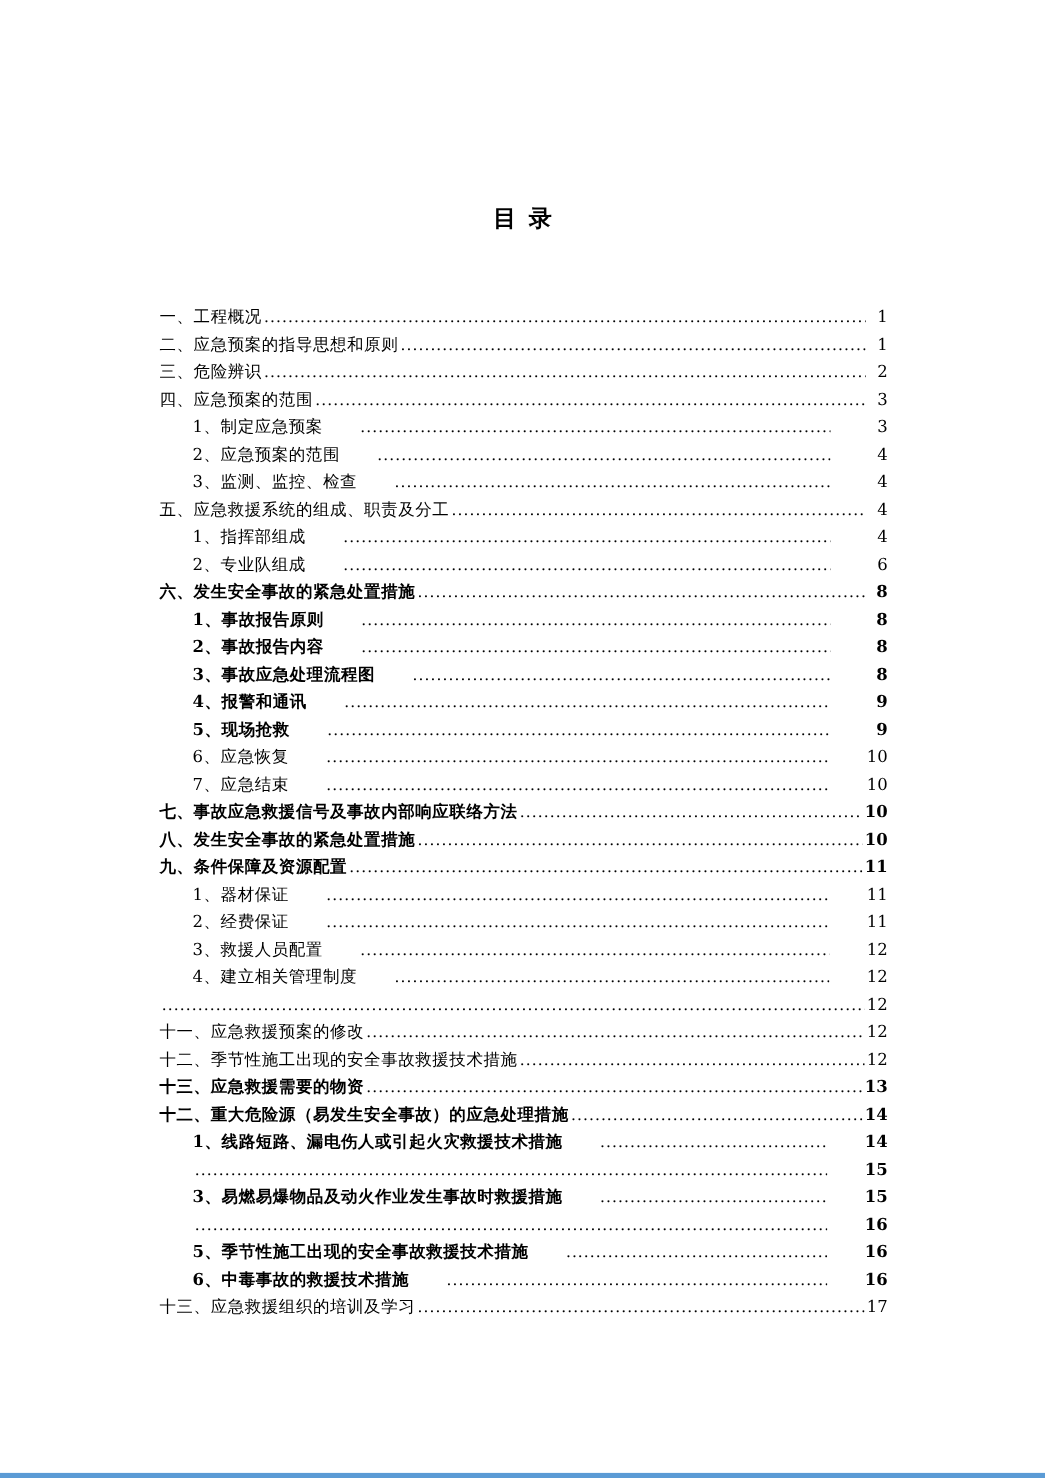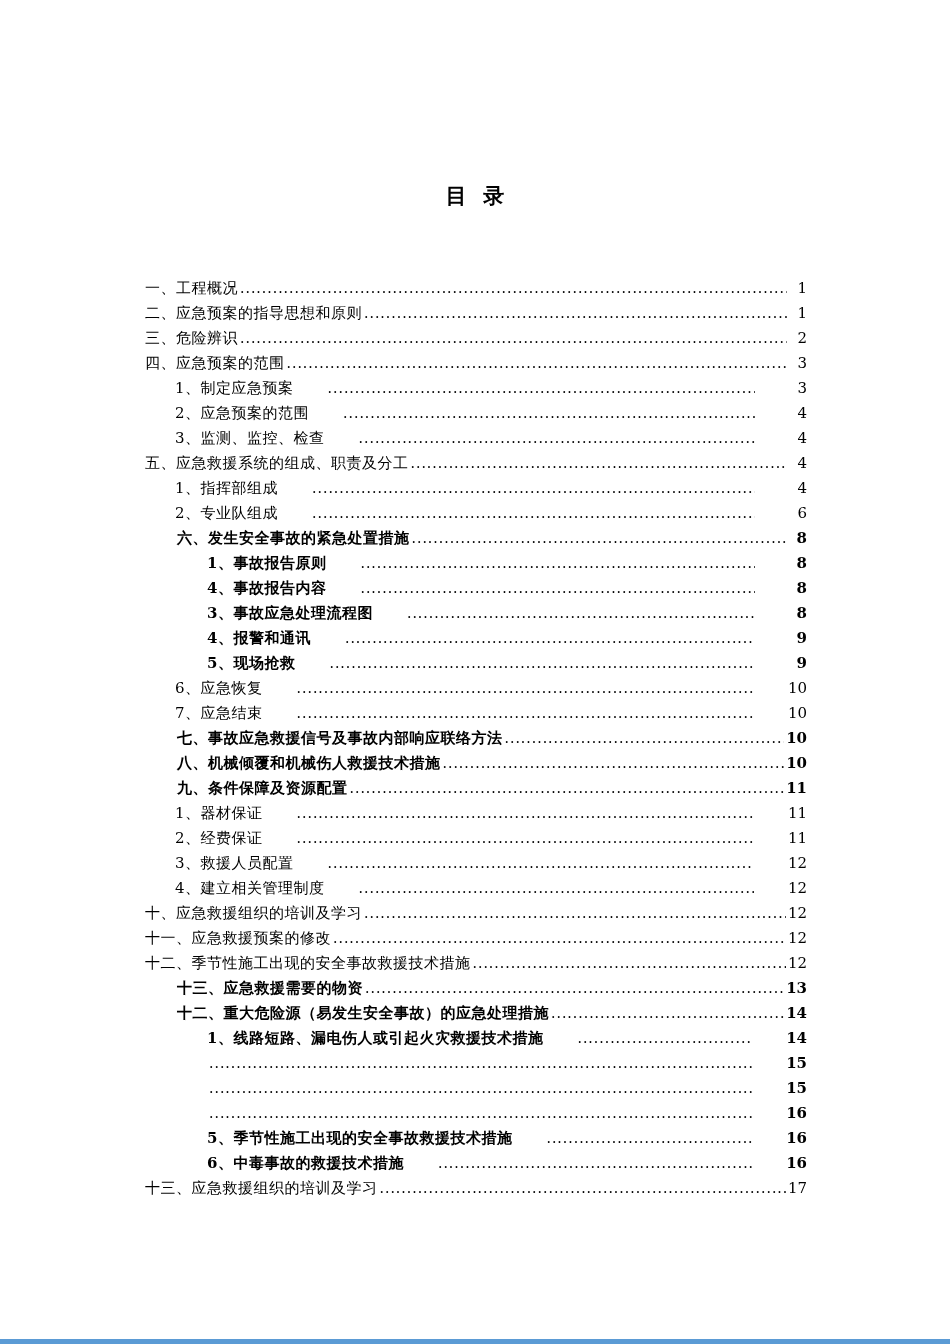--- a/index.html
+++ b/index.html
@@ -21,40 +21,38 @@
     top: 186px;
     width: 662px;
   }
   .doc-title {
     margin: 0 0 66px 0;
     text-align: center;
     font-size: 21px;
     line-height: 24px;
     font-weight: bold;
     letter-spacing: 2px;
-    font-family: Liberation Mono, monospace;
   }
   .toc {
     width: 100%;
   }
   .toc-row {
     display: flex;
     align-items: baseline;
     height: 25px;
     font-size: 15px;
     line-height: 25px;
     white-space: nowrap;
   }
   .toc-row.level-1 {
     padding-left: 30px;
     gap: 32px;
   }
   .toc-row.bold {
     font-weight: bold;
-    margin-left: 32px;
   }
   .toc-text {
     flex: 0 0 auto;
     letter-spacing: 0.5px;
   }
   .toc-dots {
     flex: 1 1 auto;
     overflow: hidden;
     white-space: nowrap;
     font-weight: normal;
@@ -135,21 +133,21 @@
         <span class="toc-text">六、发生安全事故的紧急处置措施</span>
         <span class="toc-dots">....................................................................................................................................................................................................................................................................</span>
         <span class="toc-page">8</span>
       </div>
       <div class="toc-row level-1 bold">
         <span class="toc-text">1、事故报告原则</span>
         <span class="toc-dots">....................................................................................................................................................................................................................................................................</span>
         <span class="toc-page">8</span>
       </div>
       <div class="toc-row level-1 bold">
-        <span class="toc-text">4、事故报告内容</span>
+        <span class="toc-text">2、事故报告内容</span>
         <span class="toc-dots">....................................................................................................................................................................................................................................................................</span>
         <span class="toc-page">8</span>
       </div>
       <div class="toc-row level-1 bold">
         <span class="toc-text">3、事故应急处理流程图</span>
         <span class="toc-dots">....................................................................................................................................................................................................................................................................</span>
         <span class="toc-page">8</span>
       </div>
       <div class="toc-row level-1 bold">
         <span class="toc-text">4、报警和通讯</span>
@@ -170,21 +168,21 @@
         <span class="toc-text">7、应急结束</span>
         <span class="toc-dots">....................................................................................................................................................................................................................................................................</span>
         <span class="toc-page">10</span>
       </div>
       <div class="toc-row level-0 bold">
         <span class="toc-text">七、事故应急救援信号及事故内部响应联络方法</span>
         <span class="toc-dots">....................................................................................................................................................................................................................................................................</span>
         <span class="toc-page">10</span>
       </div>
       <div class="toc-row level-0 bold">
-        <span class="toc-text">八、机械倾覆和机械伤人救援技术措施</span>
+        <span class="toc-text">八、发生安全事故的紧急处置措施</span>
         <span class="toc-dots">....................................................................................................................................................................................................................................................................</span>
         <span class="toc-page">10</span>
       </div>
       <div class="toc-row level-0 bold">
         <span class="toc-text">九、条件保障及资源配置</span>
         <span class="toc-dots">....................................................................................................................................................................................................................................................................</span>
         <span class="toc-page">11</span>
       </div>
       <div class="toc-row level-1">
         <span class="toc-text">1、器材保证</span>
@@ -200,21 +198,20 @@
         <span class="toc-text">3、救援人员配置</span>
         <span class="toc-dots">....................................................................................................................................................................................................................................................................</span>
         <span class="toc-page">12</span>
       </div>
       <div class="toc-row level-1">
         <span class="toc-text">4、建立相关管理制度</span>
         <span class="toc-dots">....................................................................................................................................................................................................................................................................</span>
         <span class="toc-page">12</span>
       </div>
       <div class="toc-row level-0">
-        <span class="toc-text">十、应急救援组织的培训及学习</span>
         <span class="toc-dots">....................................................................................................................................................................................................................................................................</span>
         <span class="toc-page">12</span>
       </div>
       <div class="toc-row level-0">
         <span class="toc-text">十一、应急救援预案的修改</span>
         <span class="toc-dots">....................................................................................................................................................................................................................................................................</span>
         <span class="toc-page">12</span>
       </div>
       <div class="toc-row level-0">
         <span class="toc-text">十二、季节性施工出现的安全事故救援技术措施</span>
@@ -234,20 +231,21 @@
       <div class="toc-row level-1 bold">
         <span class="toc-text">1、线路短路、漏电伤人或引起火灾救援技术措施</span>
         <span class="toc-dots">....................................................................................................................................................................................................................................................................</span>
         <span class="toc-page">14</span>
       </div>
       <div class="toc-row level-1 bold">
         <span class="toc-dots">....................................................................................................................................................................................................................................................................</span>
         <span class="toc-page">15</span>
       </div>
       <div class="toc-row level-1 bold">
+        <span class="toc-text">3、易燃易爆物品及动火作业发生事故时救援措施</span>
         <span class="toc-dots">....................................................................................................................................................................................................................................................................</span>
         <span class="toc-page">15</span>
       </div>
       <div class="toc-row level-1 bold">
         <span class="toc-dots">....................................................................................................................................................................................................................................................................</span>
         <span class="toc-page">16</span>
       </div>
       <div class="toc-row level-1 bold">
         <span class="toc-text">5、季节性施工出现的安全事故救援技术措施</span>
         <span class="toc-dots">....................................................................................................................................................................................................................................................................</span>

